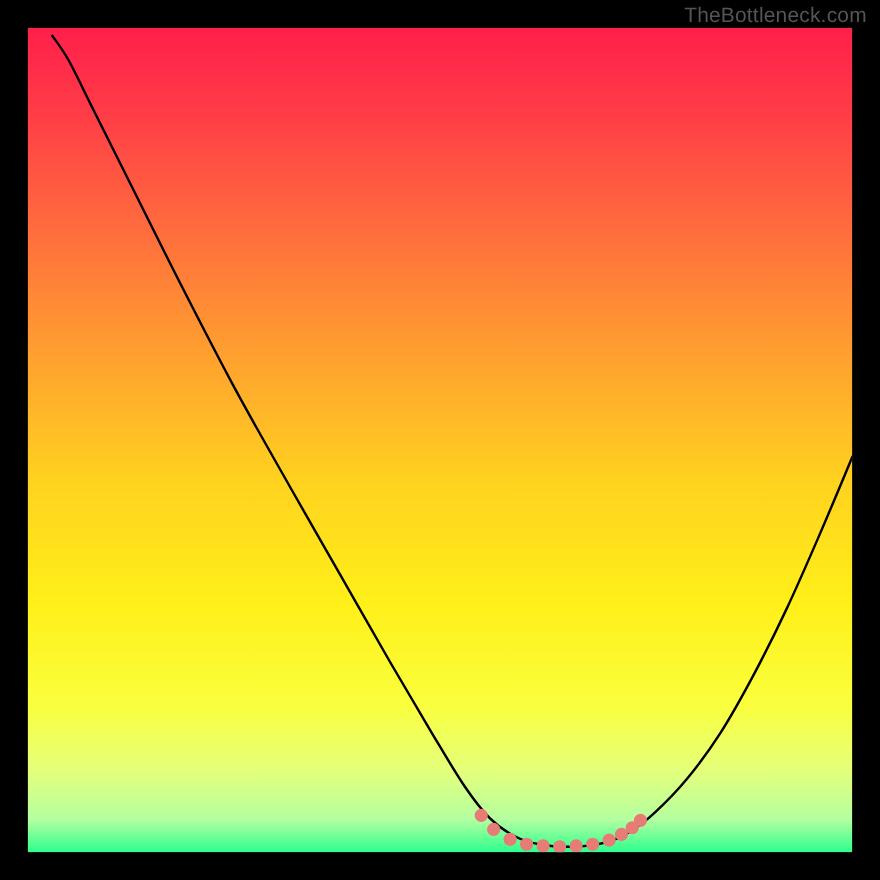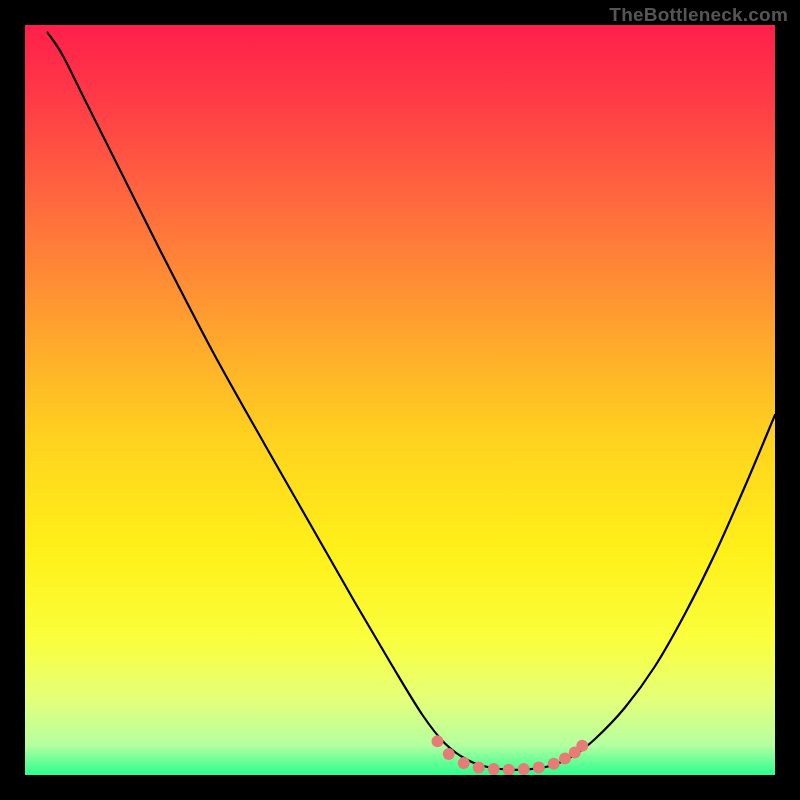--- a/index.html
+++ b/index.html
@@ -16,21 +16,21 @@
     width: 800px;
     height: 800px;
     background: #000;
   }
   .watermark {
     position: absolute;
     top: 4px;
     right: 12px;
     color: #555;
     font-size: 19px;
-    font-weight: 700;
+    font-weight: 400;
     letter-spacing: 0.2px;
     z-index: 10;
   }
   .plot-area {
     position: absolute;
     left: 25px;
     top: 25px;
     width: 750px;
     height: 750px;
     overflow: hidden;

